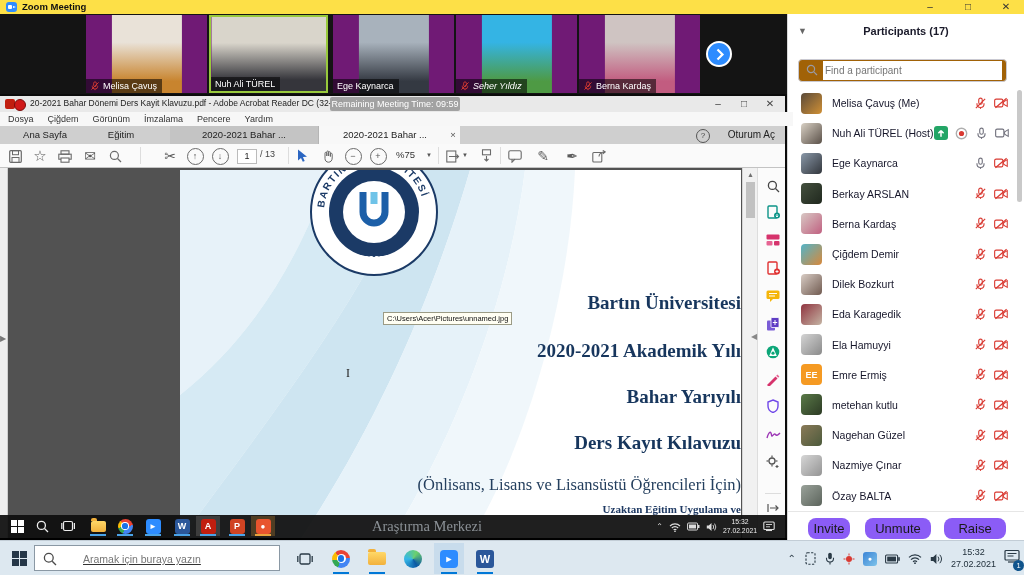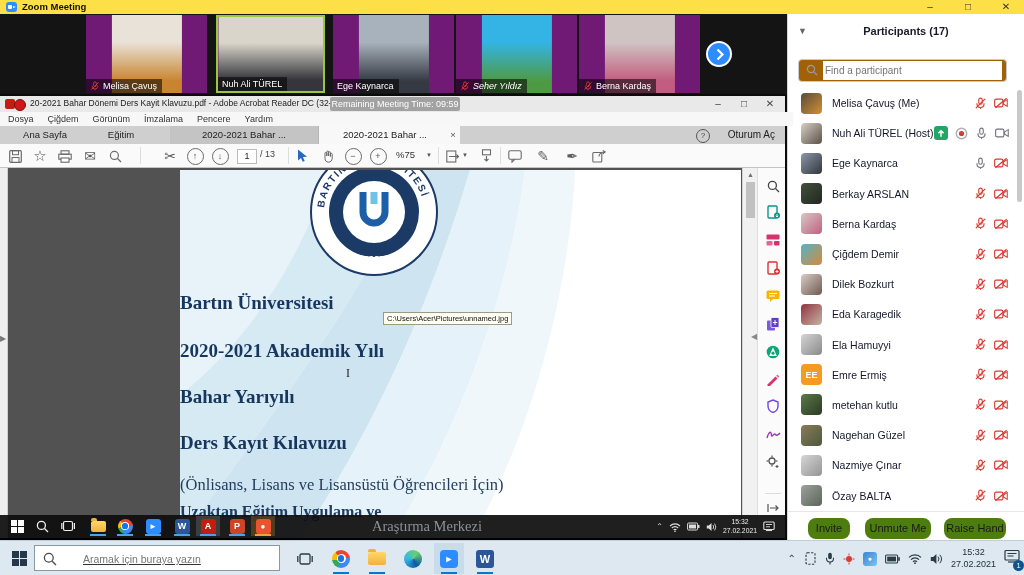--- a/index.html
+++ b/index.html
@@ -31,22 +31,22 @@
   #psearch input{position:absolute;left:24px;top:1px;width:175px;height:17px;border:0;outline:0;font-size:10px;color:#333;font-family:"Liberation Sans",sans-serif;}
   #psearch .mag{position:absolute;left:7px;top:4px;}
   #plist{position:absolute;left:0;top:74px;width:230px;}
   .prow{display:flex;align-items:center;height:30.2px;}
   .pav{width:21px;height:21px;border-radius:4px;margin-left:13px;flex:0 0 auto;
        color:#fff;font-size:9px;font-weight:700;display:flex;align-items:center;justify-content:center;}
   .pname{margin-left:10px;font-size:10.5px;color:#16162a;white-space:nowrap;}
   .picons{margin-left:auto;margin-right:10px;display:flex;align-items:center;gap:7px;}
   #pscroll{position:absolute;right:2px;top:76px;width:5px;height:112px;border-radius:3px;background:#c9c9c9;}
   #pfootline{position:absolute;left:0;top:497px;width:100%;border-top:1px solid #e6e6e6;}
-  .pbtn{position:absolute;top:504px;height:21px;border-radius:8px;background:#4d7c0f;color:#1a1a1a;
-        font-size:11px;line-height:21px;text-align:center;}
+  .pbtn{position:absolute;top:504px;height:21px;border-radius:8px;background:#8b5cf6;color:#1a1a1a;
+        font-size:13px;line-height:21px;text-align:center;}
   
   #acro{left:0;top:96px;width:785px;height:444px;background:#f5f5f5;}
   #atitle{position:absolute;left:0;top:0;width:100%;height:16px;background:#e9e9e9;}
   #atitle .txt{position:absolute;left:30px;top:2px;font-size:8.5px;color:#222;white-space:nowrap;}
   .aico{position:absolute;top:2.5px;width:10px;height:10px;border-radius:2px;}
   #amenu{position:absolute;left:0;top:16px;width:100%;height:14px;background:#f7f7f7;display:flex;gap:14px;padding-left:8px;}
   #amenu span{font-size:9px;color:#333;line-height:14px;}
   #atabs{position:absolute;left:0;top:30px;width:100%;height:18px;background:#cfcfcf;}
   .atab{position:absolute;top:0;height:18px;font-size:9.5px;color:#222;line-height:18px;text-align:center;}
   .atab.doc{background:#c4c4c4;border-right:1px solid #b5b5b5;}
@@ -63,21 +63,21 @@
          font-size:9px;text-align:center;line-height:13px;color:#222;}
   #pgtotal{position:absolute;left:260px;top:5px;font-size:9px;color:#444;}
   #zoomlvl{position:absolute;left:396px;top:5px;font-size:9.5px;color:#333;}
   .caret{font-size:6px;color:#555;}
   
   #docarea{position:absolute;left:0;top:72px;width:785px;height:372px;background:#525252;}
   #leftstrip{position:absolute;left:0;top:0;width:8px;height:100%;background:#efefef;border-right:1px solid #cfcfcf;box-sizing:border-box;}
   #lexp{position:absolute;left:0px;top:166px;color:#777;font-size:8px;}
   #page{position:absolute;left:180px;top:2px;width:561px;height:370px;background:#fff;overflow:hidden;}
   #wavebg{position:absolute;left:0;top:0;}
-  .pdfline{position:absolute;width:100%;text-align:left;font-family:"Liberation Serif",serif;font-weight:700;color:#17365d;}
+  .pdfline{position:absolute;width:100%;text-align:right;font-family:"Liberation Serif",serif;font-weight:700;color:#17365d;}
   #logo{position:absolute;left:130px;top:-22px;width:128px;height:128px;border-radius:50%;background:#fff;border:2px solid #1b3a66;box-sizing:border-box;}
   #logo .ring{position:absolute;left:17px;top:17px;width:90px;height:90px;border-radius:50%;background:#1b3a66;}
   #logo .core{position:absolute;left:31px;top:31px;width:62px;height:62px;border-radius:50%;background:#fff;}
   #logo .yr{position:absolute;left:0;width:100%;top:103px;text-align:center;color:#fff;font-size:9.5px;font-weight:700;z-index:3;}
   #logo svg.mono{position:absolute;left:42px;top:40px;z-index:3;}
   #pathtip{position:absolute;left:203px;top:142px;background:#fffef2;border:1px solid #9b9b85;font-size:7.5px;color:#111;
            padding:1px 3px;white-space:nowrap;font-family:"Liberation Sans",sans-serif;}
   #tcursor{position:absolute;left:166px;top:196px;color:#222;font-size:12px;font-family:"Liberation Serif",serif;}
   #docscroll{position:absolute;left:742px;top:0;width:15px;height:100%;background:#f1f1f1;border-left:1px solid #d5d5d5;box-sizing:border-box;}
   #docscroll .up{position:absolute;left:4px;top:3px;color:#707070;font-size:7px;}
@@ -136,21 +136,21 @@
     <span class="vlabel">
       <svg width="10" height="10" viewBox="0 0 14 14">
     <rect x="5.1" y="1.2" width="3.8" height="6.6" rx="1.9" fill="none" stroke="#d93a32" stroke-width="1.2"></rect>
     <path d="M3.2 6.6v.9a3.8 3.8 0 0 0 7.6 0v-.9" fill="none" stroke="#d93a32" stroke-width="1.2"></path>
     <line x1="7" y1="11.3" x2="7" y2="12.8" stroke="#d93a32" stroke-width="1.2"></line>
               <line x1="2" y1="12" x2="12" y2="2" stroke="#d93a32" stroke-width="1.3"></line>
             </svg>
             <span>Melisa Çavuş</span>
           </span>
         </div>
-        <div class="vtile active" style="left: 209px; width: 109px; margin-left: 7px;">
+        <div class="vtile active" style="left: 209px; width: 119px;">
           <span class="vphoto full" style="background:linear-gradient(180deg,#d9d5cb 35%,#35353b 85%)"></span>
     <span class="vlabel">
       <span>Nuh Ali TÜREL</span>
           </span>
         </div>
         <div class="vtile" style="left: 333px; width: 121px;">
           <span class="vphoto" style="background:linear-gradient(180deg,#a8b2bc 35%,#343942 85%)"></span>
     <span class="vlabel">
       <span>Ege Kaynarca</span>
           </span>
@@ -591,21 +591,21 @@
           <span class="yr">2008</span>
         </div>
 
         <div class="pdfline" style="top:122px;font-size:19px;">Bartın Üniversitesi</div>
         <div id="pathtip">C:\Users\Acer\Pictures\unnamed.jpg</div>
         <div class="pdfline" style="top:170px;font-size:19px;">2020-2021 Akademik Yılı</div>
         <span id="tcursor">I</span>
         <div class="pdfline" style="top:216px;font-size:19px;">Bahar Yarıyılı</div>
         <div class="pdfline" style="top:262px;font-size:19px;">Ders Kayıt Kılavuzu</div>
         <div class="pdfline" style="top:305px;font-size:16.5px;font-weight:400;color:#243f5e;">(Önlisans, Lisans ve Lisansüstü Öğrencileri İçin)</div>
-        <div class="pdfline" style="top:333px;font-size:16px;color:#1f3a63;">Uzaktan Eğitim Uygulama ve</div>
+        <div class="pdfline" style="top:333px;font-size:11px;color:#1f3a63;">Uzaktan Eğitim Uygulama ve</div>
       </div>
 
       <div id="docscroll">
         <span class="up">▲</span>
         <span class="thumb"></span>
       </div>
 
       <div id="rtools">
         <span id="rcollapse">◀</span>
         <span class="rtool" style="top:10px;">

